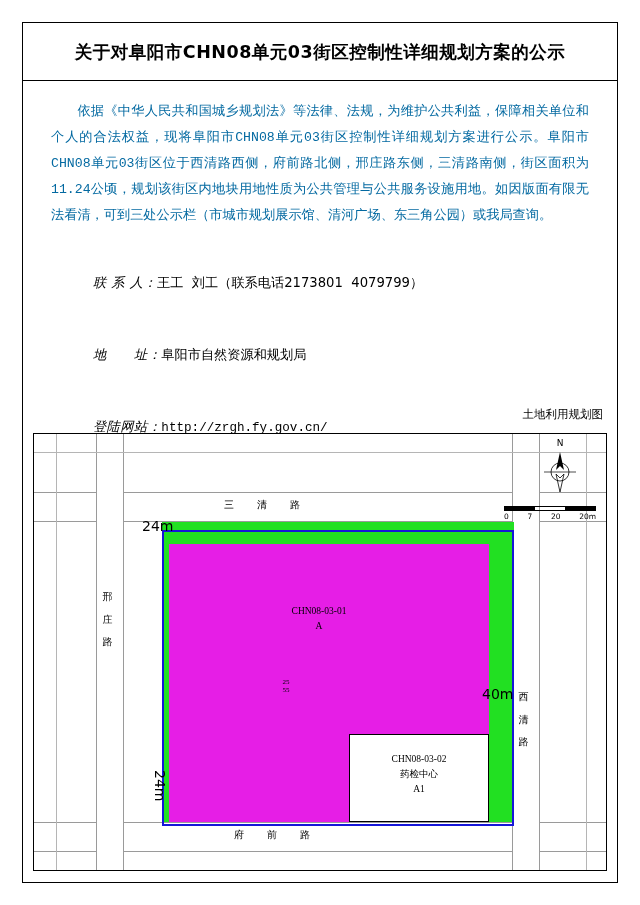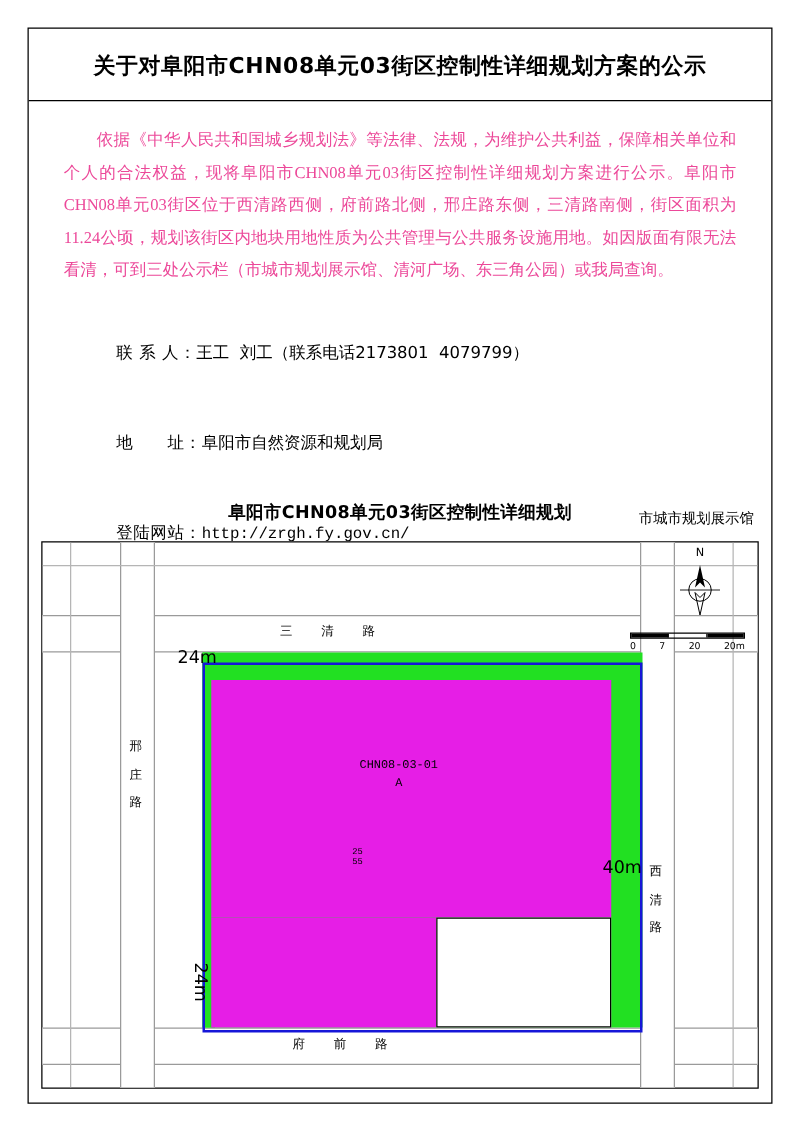--- a/index.html
+++ b/index.html
@@ -52,39 +52,40 @@
   
   .body-area {
     position: absolute;
     left: 0;
     top: 58px;
     width: 100%;
     padding: 18px 28px 0 28px;
     box-sizing: border-box;
   }
   .para {
-    font-family: Liberation Serif, serif;
+    font-family: Liberation Mono, monospace;
     font-size: 13.2px;
     line-height: 26px;
     text-align: justify;
     text-indent: 2em;
     margin: 0 0 2px 0;
-    color: #ec4899;
+    color: #0369a1;
   }
   .contact-block {
     margin-top: 18px;
     font-family: "DejaVu Sans", "Liberation Sans", sans-serif;
     font-size: 13.2px;
     line-height: 24px;
   }
   .contact-line {
     white-space: pre;
   }
   .contact-line .lbl {
     letter-spacing: 0.5px;
+    font-style: italic;
   }
   .mono {
     font-family: "Liberation Mono", monospace;
     font-size: 12.6px;
   }
   .date-line {
     text-align: right;
     font-family: "DejaVu Sans", "Liberation Sans", sans-serif;
     font-size: 13.2px;
     margin-top: 6px;
@@ -147,21 +148,21 @@
   .green-zone {
     position: absolute;
     background: #22e022;
   }
   .magenta-zone {
     position: absolute;
     background: #e61ee6;
   }
   .parcel-label {
     position: absolute;
-    font-family: Liberation Mono, monospace;
+    font-family: Liberation Serif, serif;
     font-size: 9.5px;
     color: #000;
     text-align: center;
     line-height: 15px;
     white-space: nowrap;
   }
   .road-name {
     position: absolute;
     font-family: "DejaVu Sans", "Liberation Sans", sans-serif;
     font-size: 10px;
@@ -211,21 +212,21 @@
   }
   .scalebar .bar span:last-child { border-right: none; }
   .scalebar .bar .dark { background: #000; }
   .scalebar .ticks {
     display: flex;
     justify-content: space-between;
     margin-top: 1px;
   }
   .tiny-center {
     position: absolute;
-    font-family: Liberation Mono, monospace;
+    font-family: Liberation Serif, serif;
     font-size: 7px;
     color: #000;
     line-height: 8px;
     text-align: center;
   }
 </style>
 </head>
 <body>
 
 <div class="page">
@@ -247,22 +248,21 @@
         </div>
         <div class="contact-line">
           <span class="lbl">登陆网站：</span><span class="mono">http://zrgh.fy.gov.cn/</span>
         </div>
       </div>
 
       <div class="date-line">2020年4月29日</div>
     </div>
 
     <div class="map-block">
-      <div class="map-title">阜阳市CHN08单元03街区控制性详细规划</div>
-      <div class="map-subtitle">市城市规划展示馆</div>
+      <div class="map-subtitle">土地利用规划图</div>
 
       <div class="map-canvas">
 
         <div class="road" style="left:-20px; top:58px; width:620px; height:30px;"></div>
 
         <div class="road" style="left:-20px; top:388px; width:620px; height:30px;"></div>
 
         <div class="road" style="left:62px; top:-20px; width:28px; height:500px;"></div>
 
         <div class="road" style="left:478px; top:-20px; width:28px; height:500px;"></div>
@@ -279,20 +279,25 @@
         <div class="magenta-zone" style="left:135px; top:110px; width:320px; height:190px;"></div>
         <div class="magenta-zone" style="left:135px; top:300px; width:180px; height:88px;"></div>
 
         <div style="position:absolute; left:315px; top:300px; width:140px; height:88px; background:#ffffff; border:1px solid #000; box-sizing:border-box;"></div>
 
         <div class="blue-bound" style="left:128px; top:96px; width:352px; height:296px;"></div>
 
         <div class="parcel-label" style="left:215px; top:170px; width:140px;">
           <span>CHN08-03-01</span><br>
           <span>A</span>
+        </div>
+        <div class="parcel-label" style="left:325px; top:318px; width:120px;">
+          <span>CHN08-03-02</span><br>
+          <span>药检中心</span><br>
+          <span>A1</span>
         </div>
 
         <div class="tiny-center" style="left:240px; top:244px; width:24px;">25<br>55</div>
 
         <div class="road-name" style="left:190px; top:64px;">三　　清　　路</div>
         <div class="road-name" style="left:200px; top:394px;">府　　前　　路</div>
         <div class="road-name vert" style="left:66px; top:150px;">邢　庄　路</div>
         <div class="road-name vert" style="left:482px; top:250px;">西　清　路</div>
 
         <div class="dim-label" style="left:108px; top:84px;">24m</div>

